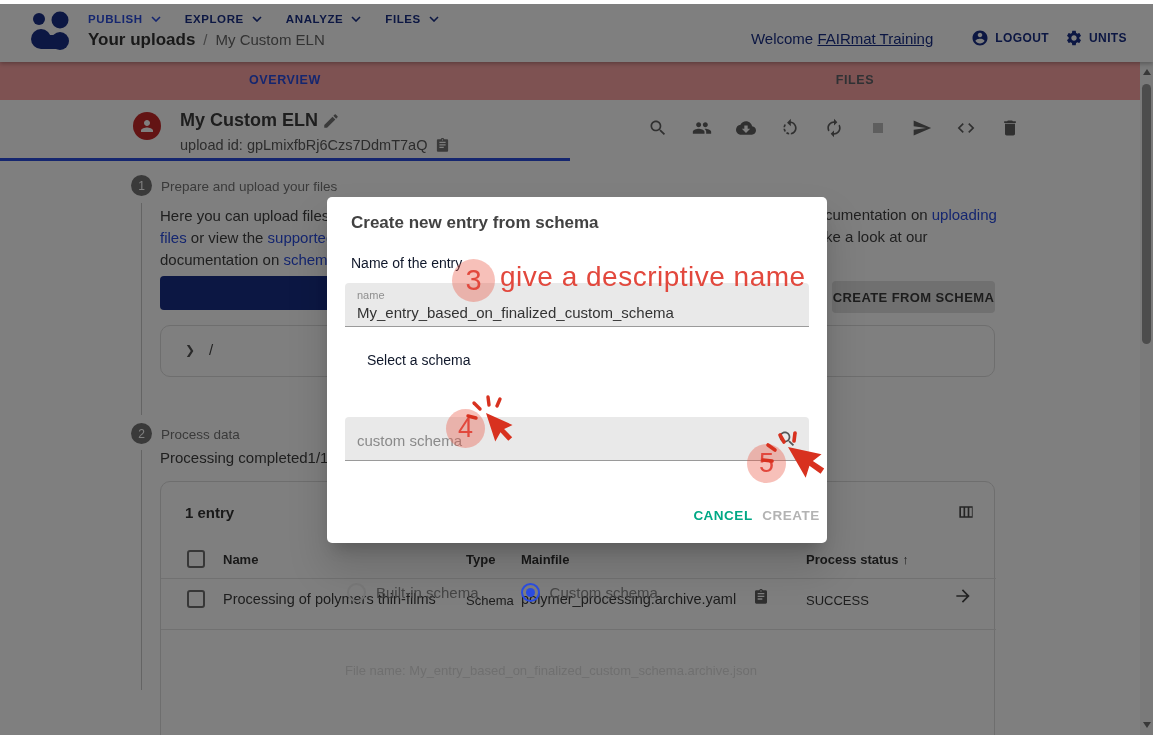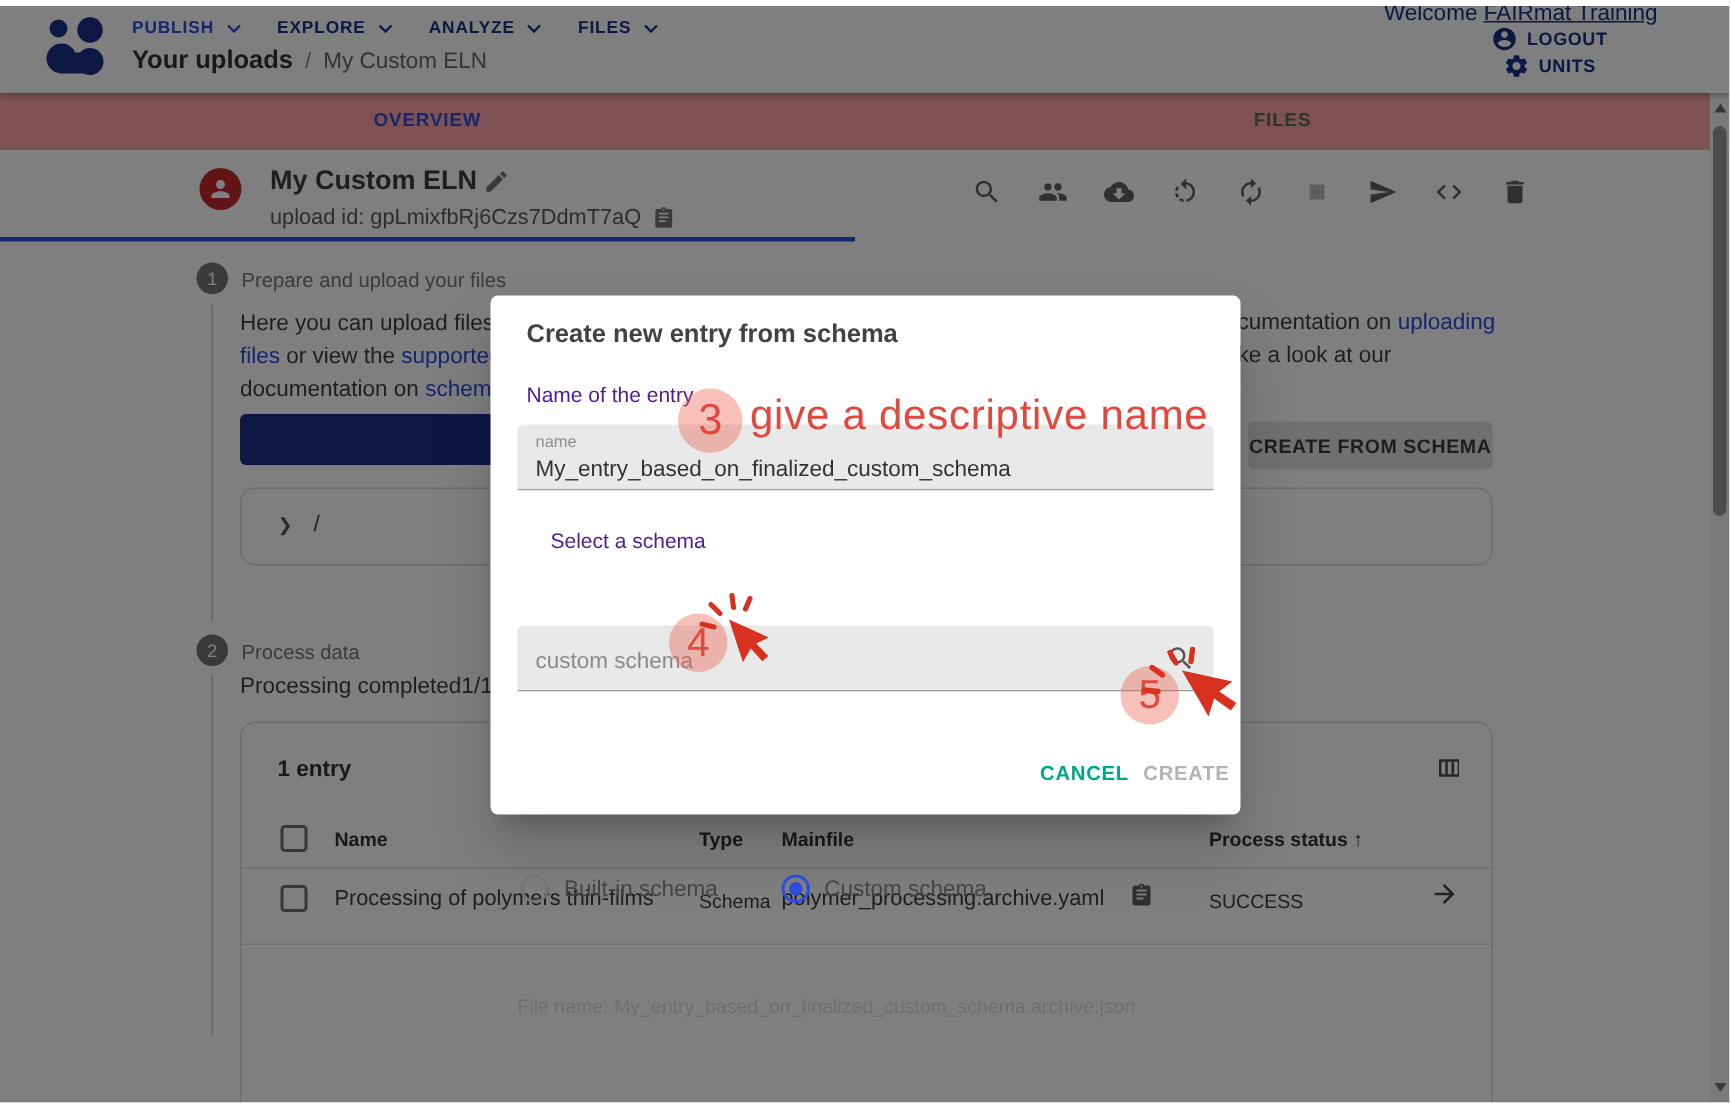--- a/index.html
+++ b/index.html
@@ -17,21 +17,21 @@
             box-shadow:0 2px 4px rgba(0,0,0,.25); z-index:1; }
   .menus { position:absolute; left:88px; top:13px; display:flex; align-items:center; }
   .menu-item { display:flex; align-items:center; margin-right:24px; cursor:pointer;
                font-size:11.5px; font-weight:700; letter-spacing:.6px; color:#192E86; }
   .menu-item .chev { margin-left:8px; }
   .menu-item.active { color:#2A4CDF; }
   .breadcrumb { position:absolute; left:88px; top:30px; display:flex; align-items:baseline; gap:8px; }
   .bc-main { font-size:17px; font-weight:700; color:#333; }
   .bc-sep  { font-size:15px; color:#8a8a8a; }
   .bc-page { font-size:15px; color:#666; }
-  .topbar-right { position:absolute; right:26px; top:0; height:76px; display:flex; align-items:center;flex-direction:column; }
+  .topbar-right { position:absolute; right:26px; top:0; height:76px; display:flex; align-items:center; }
   .welcome { font-size:15px; color:#192E86; margin-right:22px; }
   .welcome a { color:#192E86; text-decoration:underline; }
   .tb-btn { display:flex; align-items:center; gap:6px; color:#192E86; font-size:12px;
             font-weight:700; letter-spacing:.4px; margin-left:16px; cursor:pointer; }
 
   
   .tabbar { position:absolute; left:0; top:62px; width:1153px; height:38px; background:#fca5a5; }
   .tab { position:absolute; top:0; height:36px; width:570px; display:flex; align-items:center;
          justify-content:center; font-size:12.5px; font-weight:700; letter-spacing:.6px; }
   .tab-overview { left:0; color:#2A4CDF; }
@@ -85,21 +85,21 @@
   .sb-up { top:7px; border-bottom:6px solid #707070; }
   .sb-down { bottom:7px; border-top:6px solid #707070; }
 
   
   .backdrop { position:absolute; left:0; top:4px; width:1153px; height:731px;
               background:rgba(0,0,0,0.5); z-index:5; }
   .modal { position:absolute; left:327px; top:197px; width:500px; height:346px; background:#fff;
            border-radius:5px; z-index:10;
            box-shadow:0 11px 15px -7px rgba(0,0,0,.2), 0 24px 38px 3px rgba(0,0,0,.14); }
   .modal-title { position:absolute; left:24px; top:16px; font-size:17px; font-weight:700; color:#424242; }
-  .modal-sub { position:absolute; font-size:14px; color:#4c1d95; }
+  .modal-sub { position:absolute; font-size:14px; color:#0f172a; }
   .field { position:absolute; left:18px; width:464px; height:44px; background:#e9e9e9;
            border-radius:4px 4px 0 0; border-bottom:1px solid #9a9a9a; }
   .field-label { position:absolute; left:12px; top:6px; font-size:11px; color:#8f8f8f; }
   .field input { position:absolute; left:12px; right:40px; top:18px; height:22px; border:none;
            background:transparent; outline:none; font-family:"Liberation Sans",sans-serif;
            font-size:15px; color:#333; }
   .field input::placeholder { color:#8a8a8a; opacity:1; }
   .radio-row { position:absolute; left:20px; top:386px; display:flex; align-items:center; }
   .radio-outer { width:19px; height:19px; border-radius:50%; border:2px solid #757575; cursor:pointer;
            display:flex; align-items:center; justify-content:center; }

